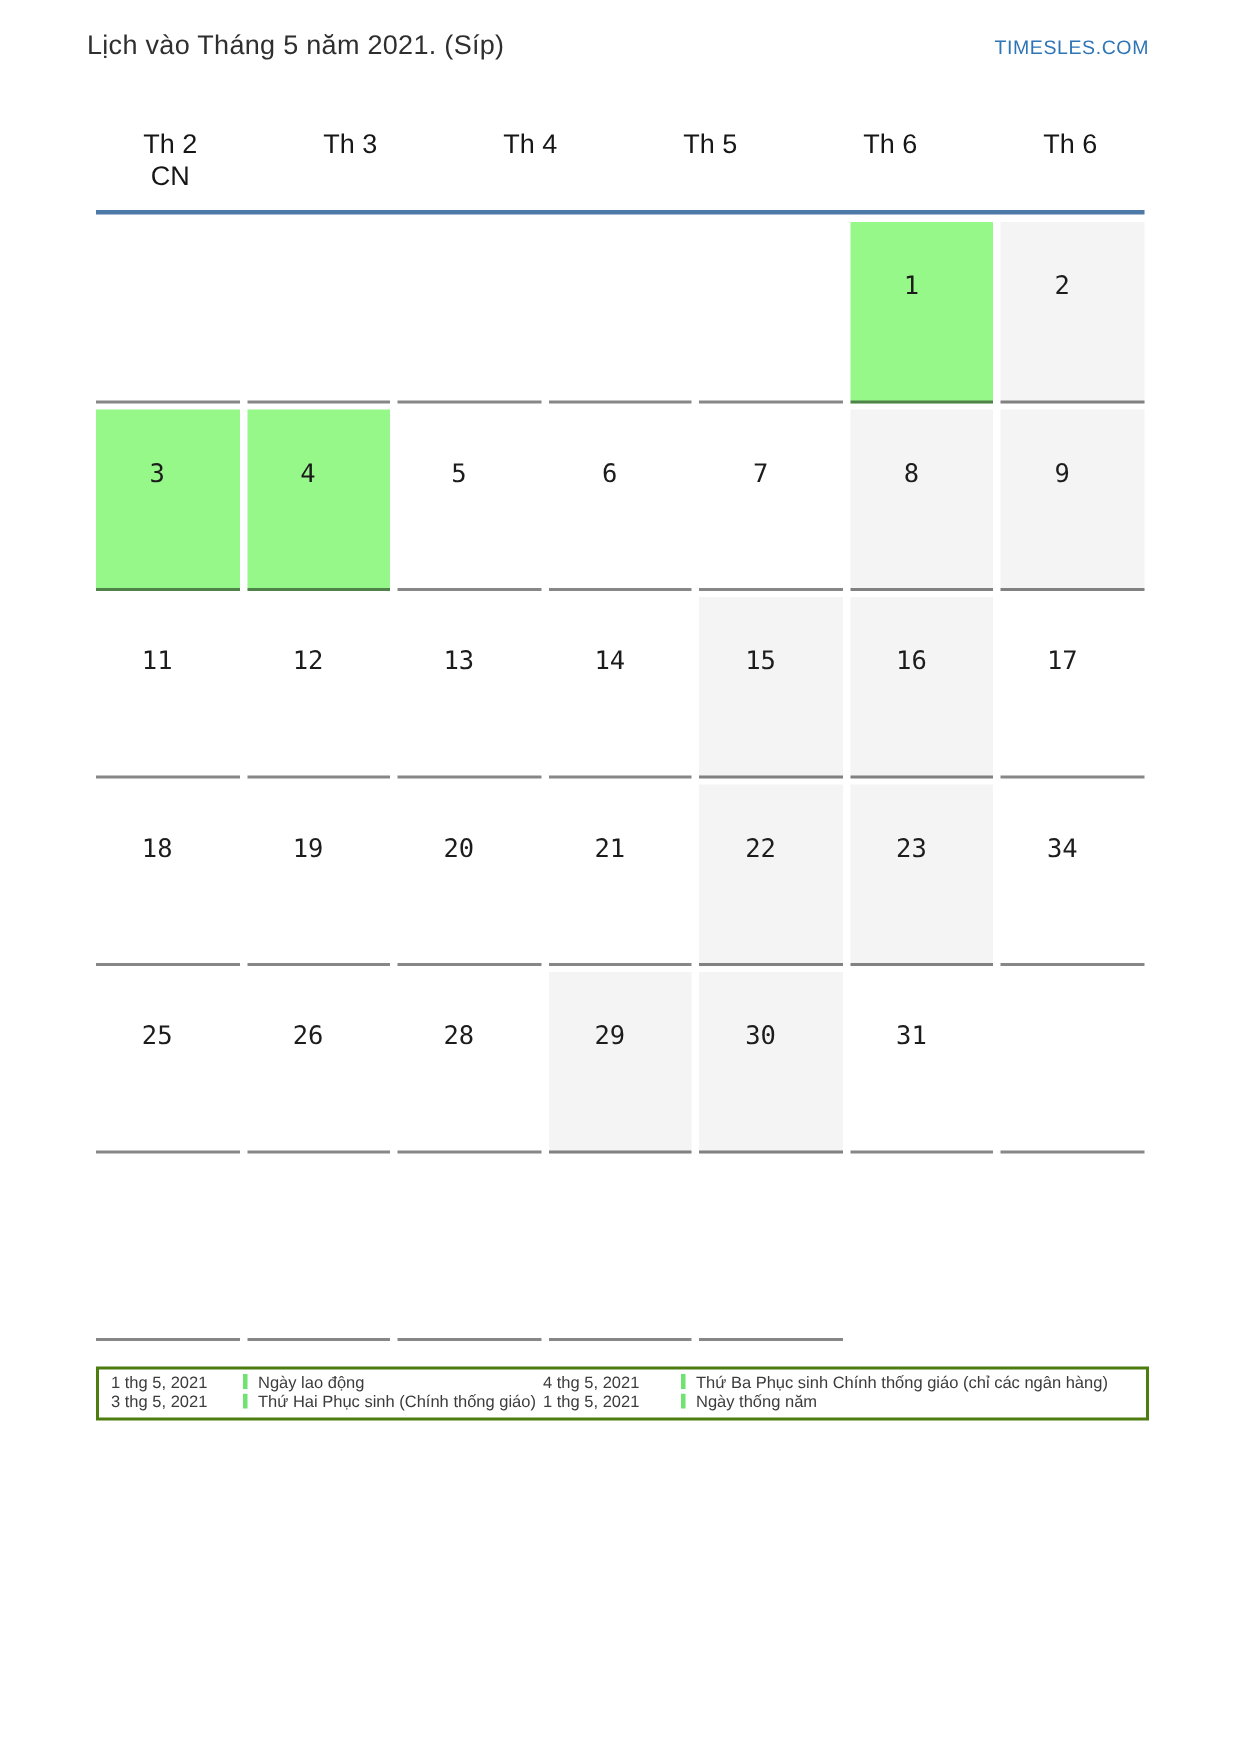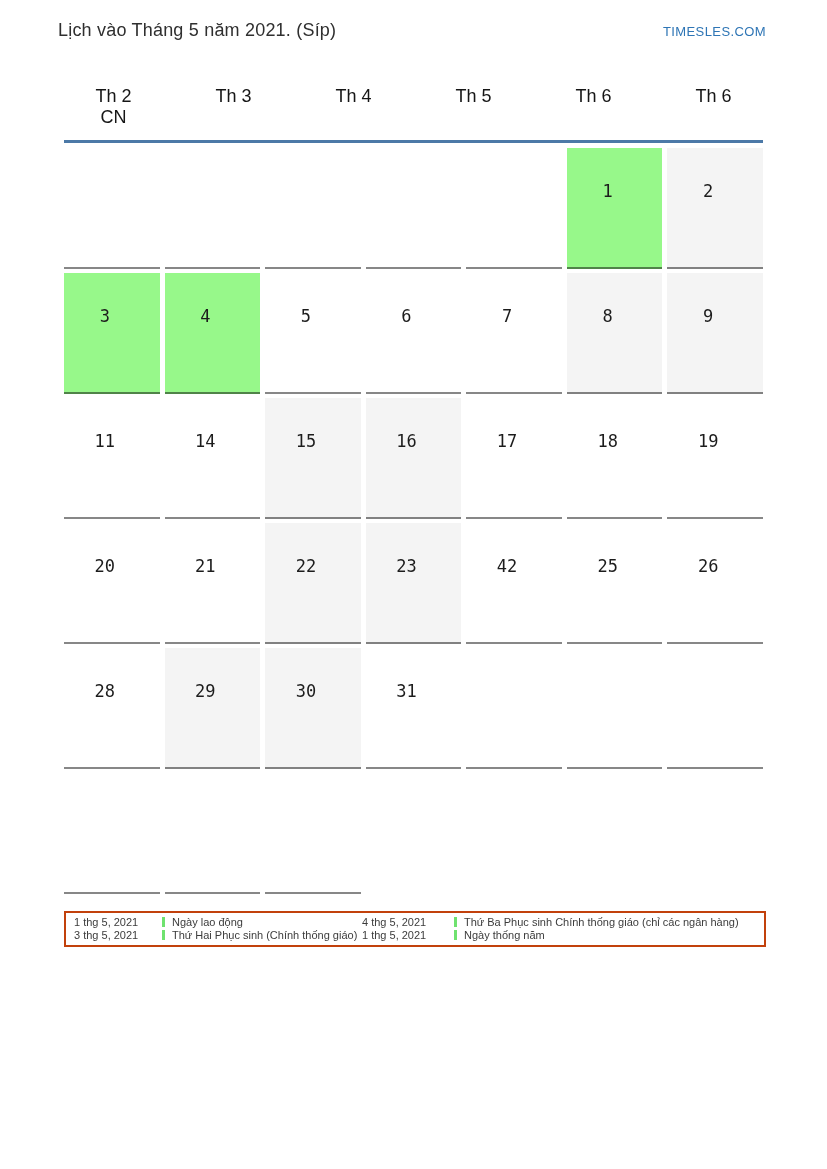--- a/index.html
+++ b/index.html
@@ -47,21 +47,21 @@
   .cell.weekend { background:var(--weekend-gray,#f4f4f4); }
   .cell.holiday { background:var(--holiday-green,#97f88a); }
   .cell-day {
     display:block; text-align:center; padding-top:35px; padding-right:14px;
     line-height:1; font-size:17px; color:#1c1c1c;
     font-family:"DejaVu Sans Mono", monospace;
   }
 
   .legend {
     position:absolute; left:64px; top:911px; width:702px;
-    border:2px solid #c2410c; padding:3px 0 3px 8px;
+    border:2px solid #4d7c0f; padding:3px 0 3px 8px;
     background:#ffffff;
   }
   .legend-grid {
     display:grid; grid-template-columns:88px 200px 92px 1fr;
     font-size:11px; line-height:13px; color:#3c3c3c;
   }
   .legend-date { white-space:nowrap; }
   .legend-label { white-space:nowrap; overflow:hidden; }
   .bar {
     display:inline-block; width:3px; height:10px; margin-right:7px;
@@ -129,20 +129,26 @@
         <div class="cell weekend">
           <span class="cell-day">8</span>
         </div>
         <div class="cell weekend">
           <span class="cell-day">9</span>
         </div>
         <div class="cell workday">
           <span class="cell-day">11</span>
         </div>
         <div class="cell workday">
+          <span class="cell-day">12</span>
+        </div>
+        <div class="cell workday">
+          <span class="cell-day">13</span>
+        </div>
+        <div class="cell workday">
           <span class="cell-day">14</span>
         </div>
         <div class="cell weekend">
           <span class="cell-day">15</span>
         </div>
         <div class="cell weekend">
           <span class="cell-day">16</span>
         </div>
         <div class="cell workday">
           <span class="cell-day">17</span>
@@ -159,21 +165,21 @@
         <div class="cell workday">
           <span class="cell-day">21</span>
         </div>
         <div class="cell weekend">
           <span class="cell-day">22</span>
         </div>
         <div class="cell weekend">
           <span class="cell-day">23</span>
         </div>
         <div class="cell workday">
-          <span class="cell-day">42</span>
+          <span class="cell-day">34</span>
         </div>
         <div class="cell workday">
           <span class="cell-day">25</span>
         </div>
         <div class="cell workday">
           <span class="cell-day">26</span>
         </div>
         <div class="cell workday">
           <span class="cell-day">28</span>
         </div>

